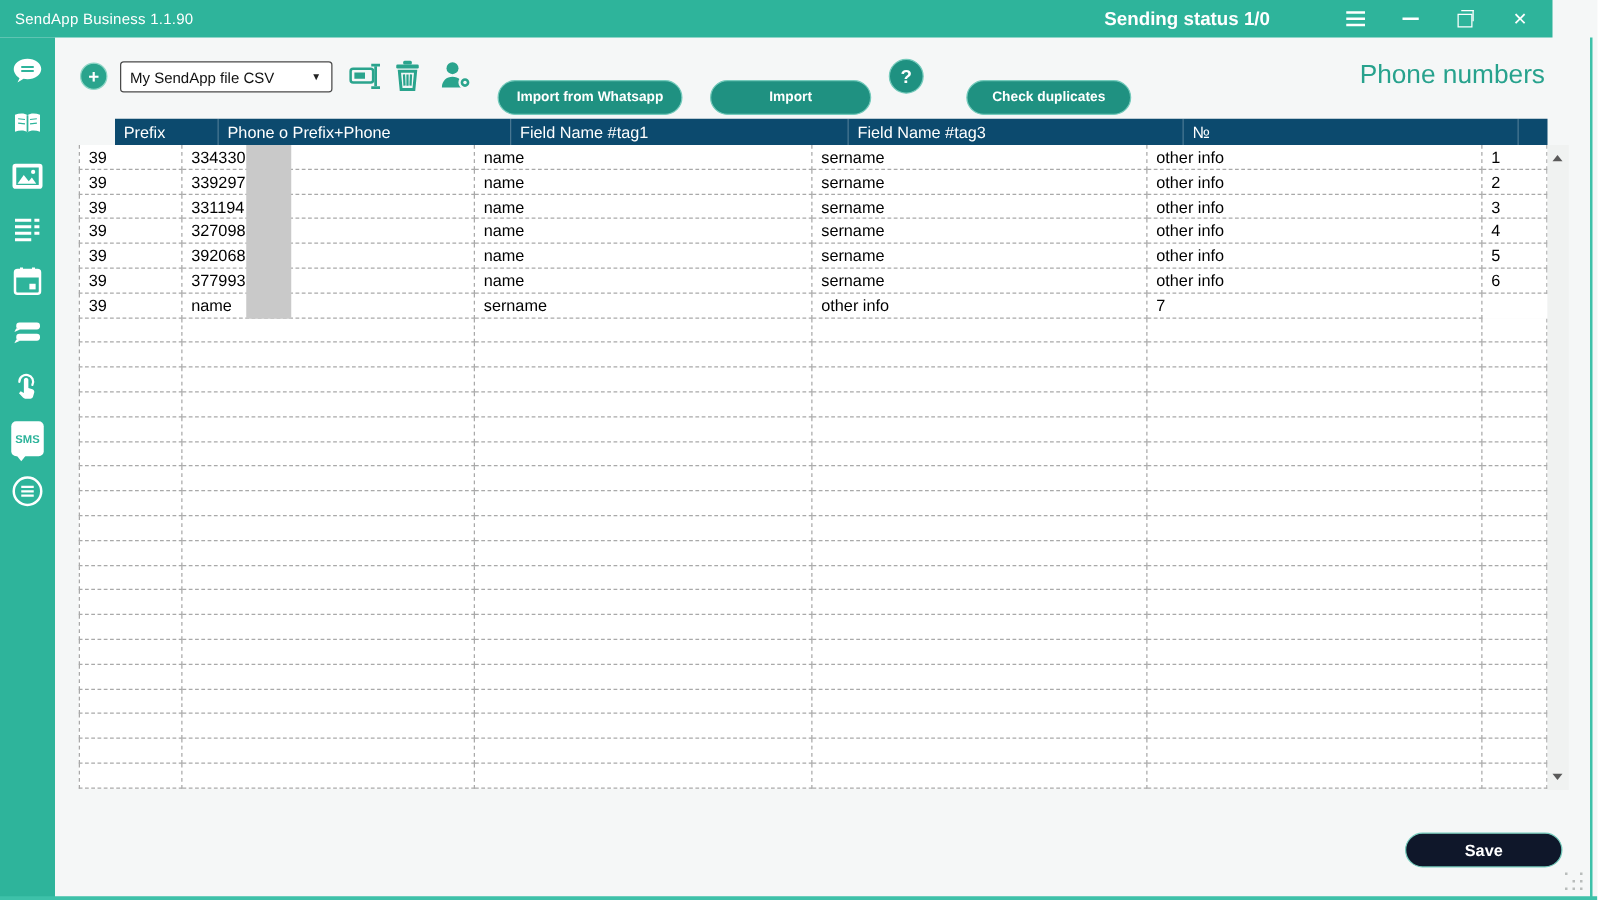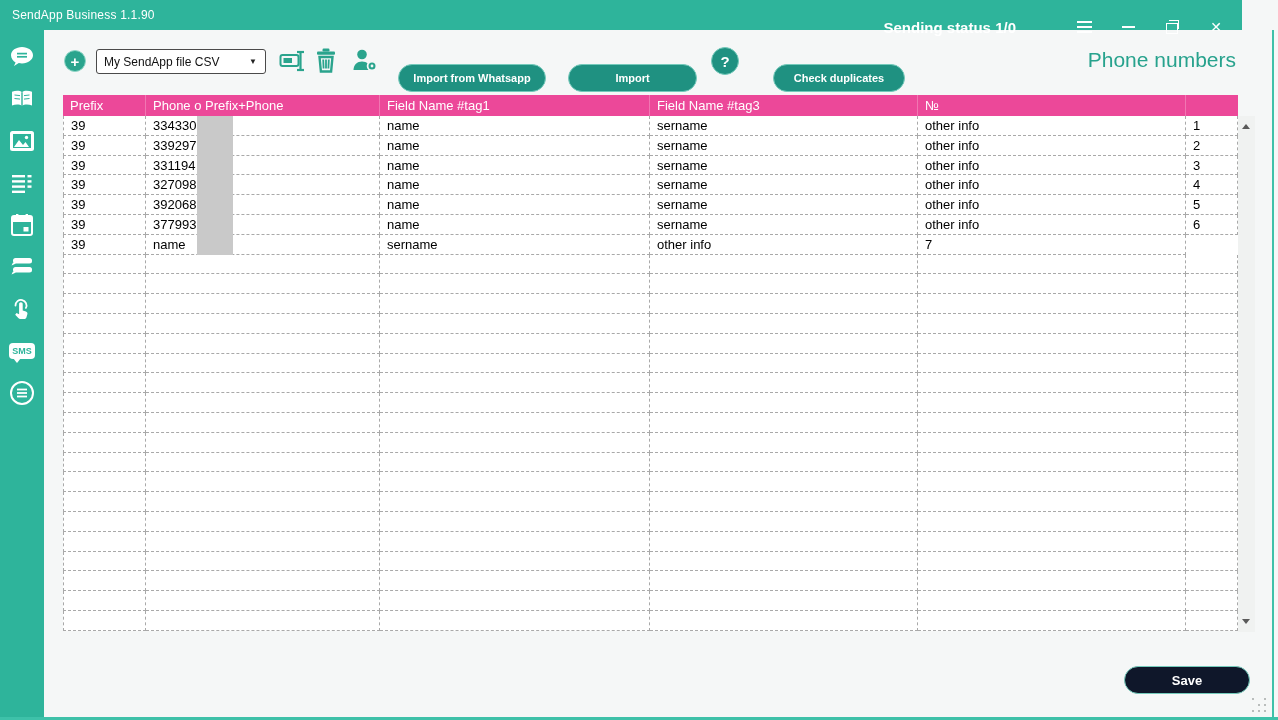--- a/index.html
+++ b/index.html
@@ -3,37 +3,37 @@
 <meta charset="utf-8">
 <style>
   html,body{margin:0;padding:0;background:#fff;}
   .window{position:relative;width:1278px;height:720px;overflow:hidden;
     background:#f5f7f7;font-family:"Liberation Sans",sans-serif;}
 
   
   .titlebar{position:absolute;left:0;top:0;width:1242px;height:30px;background:#2eb49b;
     display:flex;align-items:center;color:#fff;}
   .app-title{margin-left:12px;font-size:12px;letter-spacing:.2px;}
-  .tb-right{position:absolute;right:4px;top:12px;height:30px;display:flex;align-items:center;}
+  .tb-right{position:absolute;right:4px;top:0;height:30px;display:flex;align-items:center;}
   .status{font-weight:bold;font-size:15px;margin-right:46px;}
   .winbtn{width:44px;height:30px;display:flex;align-items:center;justify-content:center;cursor:default;}
   .hamb{position:relative;width:15px;height:2px;background:#fff;}
   .hamb::before,.hamb::after{content:"";position:absolute;left:0;width:15px;height:2px;background:#fff;}
   .hamb::before{top:-5px}.hamb::after{top:5px}
   .minico{width:13px;height:2px;background:#fff;}
   .maxico{position:relative;width:10px;height:9px;border:1px solid #fff;margin-top:3px;}
   .maxico::before{content:"";position:absolute;left:2px;top:-4px;width:9px;height:8px;
     border:1px solid #fff;border-left:none;border-bottom:none;}
   .closeico{font-size:14px;color:#fff;line-height:1;}
 
   
   .sidebar{position:absolute;left:0;top:30px;width:44px;height:690px;background:#2eb49b;
     display:flex;flex-direction:column;align-items:center;padding-top:13px;box-sizing:border-box;gap:14px;}
   .sbi{width:28px;height:28px;display:flex;align-items:center;justify-content:center;}
-  .sms-bubble{position:relative;width:26px;height:16px;background:#fff;border-radius:4px;
+  .sms-bubble{position:relative;width:26px;height:28px;background:#fff;border-radius:4px;
     display:flex;align-items:center;justify-content:center;font-size:9px;font-weight:bold;color:#2eb49b;}
   .sms-bubble::after{content:"";position:absolute;left:4px;bottom:-4px;width:0;height:0;
     border-left:4px solid transparent;border-right:4px solid transparent;border-top:5px solid #fff;}
 
   
   .plus-btn{position:absolute;left:64px;top:50px;width:22px;height:22px;border-radius:50%;
     background:#2aa48d;border:1px solid #8fd6c6;color:#fff;font-size:15px;font-weight:bold;
     display:flex;align-items:center;justify-content:center;box-sizing:border-box;line-height:1;}
   .dropdown{position:absolute;left:96px;top:49px;width:170px;height:25px;background:#fff;
     border:1px solid #4a4a4a;border-radius:3px;box-sizing:border-box;display:flex;align-items:center;}
@@ -44,21 +44,21 @@
     border-radius:14px;color:#fff;font-weight:bold;font-size:11px;display:flex;align-items:center;
     justify-content:center;box-sizing:border-box;margin-top:17px;}
   .helpbtn{position:absolute;left:711px;top:47px;width:28px;height:28px;border-radius:50%;
     background:#1f9181;border:1px solid #74cabb;color:#fff;font-weight:bold;font-size:15px;
     display:flex;align-items:center;justify-content:center;box-sizing:border-box;}
   .page-title{position:absolute;right:42px;top:48px;font-size:21px;color:#27a28d;font-weight:400;}
 
   
   .table{position:absolute;left:63px;top:95px;width:1175px;}
   .thead,.trow{display:grid;grid-template-columns:83px 234px 270px 268px 268px 52px;}
-  .thead{height:21px;background:#ec4899;}
+  .thead{height:21px;background:#0c4a6e;margin-left:29px;}
   .th{font-size:13px;color:#fff;line-height:21px;padding-left:7px;box-sizing:border-box;
     border-right:1px solid rgba(255,255,255,.25);white-space:nowrap;overflow:hidden;}
   .trow{height:19.8px;background:#fff;}
   .td{font-size:13px;color:#000;line-height:19.8px;padding-left:7px;box-sizing:border-box;
     border-right:1px dashed #a9a9a9;border-bottom:1px dashed #a9a9a9;white-space:nowrap;overflow:hidden;}
   .td.c0{border-left:1px dashed #a9a9a9;}
   .redact{position:absolute;left:197px;top:116px;width:36px;height:139px;background:#c9c9c9;}
 
   
   .vscroll{position:absolute;left:1238px;top:116px;width:17px;height:516px;background:#f0f2f1;}

